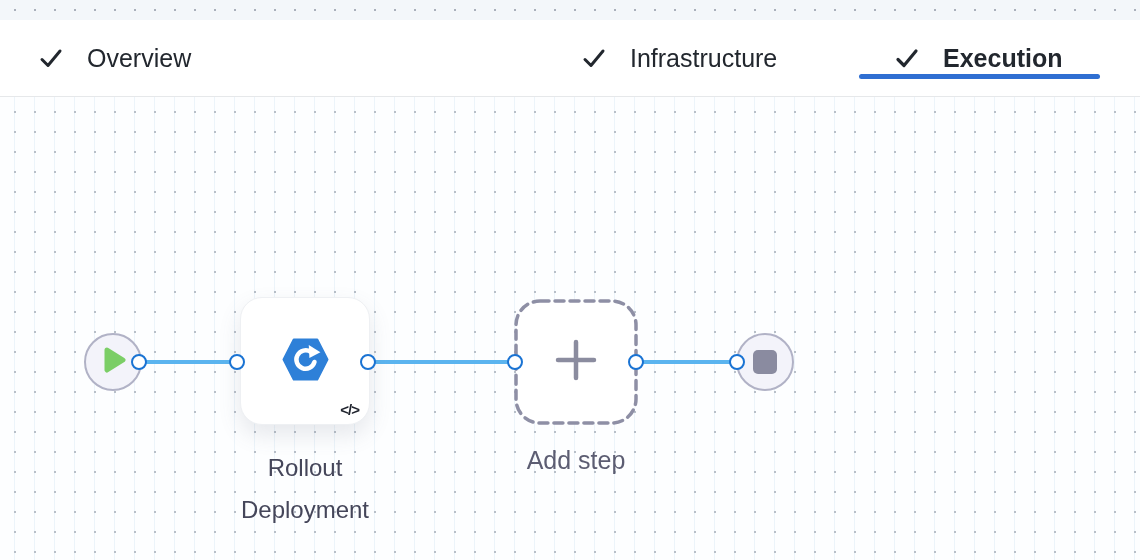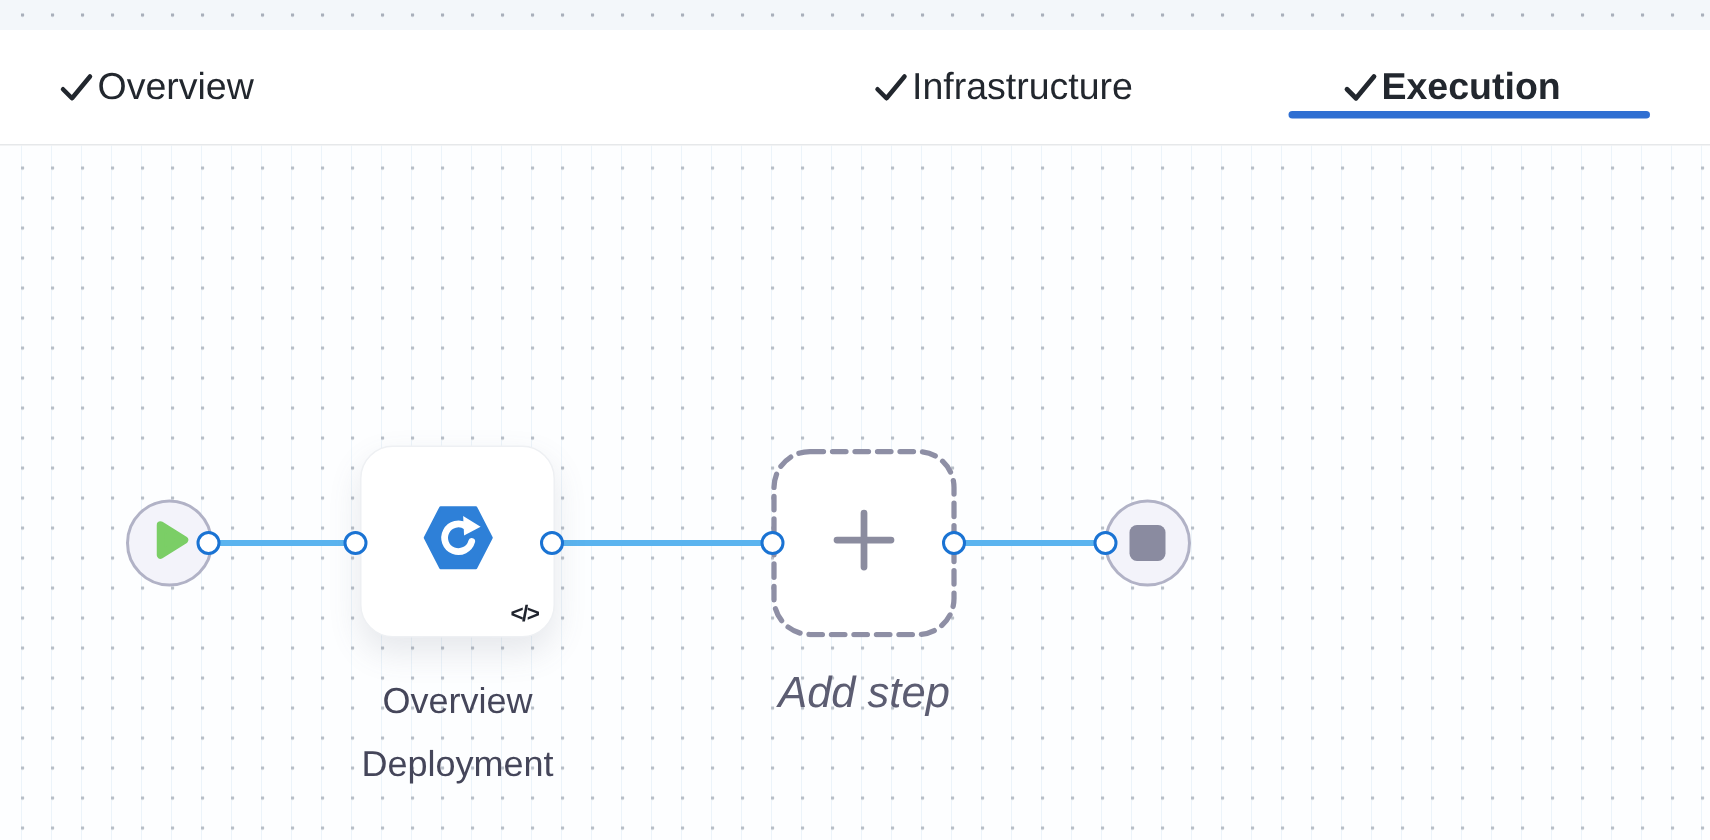--- a/index.html
+++ b/index.html
@@ -26,21 +26,21 @@
     background-image:radial-gradient(circle at 1px 1px,#a9b0bb 1.1px,rgba(0,0,0,0) 1.4px);
     background-size:20px 20px;background-position:14px 9px;
     z-index:3;
   }
   
   .tabbar{
     position:absolute;left:0;top:20px;width:1140px;height:76px;
     background:#ffffff;border-bottom:1px solid #e6e8ea;z-index:2;
   }
   .tab{
-    position:absolute;top:0;height:76px;display:flex;align-items:center;gap:0;
+    position:absolute;top:0;height:76px;display:flex;align-items:center;gap:22px;
     color:#22272e;font-size:25px;cursor:pointer;white-space:nowrap;
   }
   .tab svg{display:block;}
   .tab.active{font-weight:700;}
   .tab-underline{
     position:absolute;left:859px;top:74px;width:241px;height:5px;
     background:#2f6fd2;border-radius:3px;z-index:4;
   }
   
   .edge{
@@ -71,21 +71,21 @@
     display:flex;align-items:center;justify-content:center;
   }
   .add-step-node svg.frame{position:absolute;inset:0;}
   .node-label{
     position:absolute;text-align:center;z-index:2;
   }
   .label-rollout{
     left:205px;top:447px;width:200px;font-size:24px;line-height:42px;color:#45465a;
   }
   .label-addstep{
-    left:496px;top:446px;width:160px;font-size:29px;color:#5c5d72;font-style:italic;
+    left:496px;top:446px;width:160px;font-size:25px;color:#5c5d72;
   }
 </style>
 </head>
 <body>
 
 <div class="canvas"></div>
 
 <div class="top-strip"></div>
 
 <div class="tabbar">
@@ -154,14 +154,14 @@
     <svg width="42" height="42" viewBox="0 0 42 42">
       <path d="M21 3 V39 M3 21 H39" stroke="#8b8c9f" stroke-width="4.5" stroke-linecap="round"></path>
     </svg>
   </span>
 </div>
 
 <div class="terminal-node" style="left:736px">
   <span class="stop-square"></span>
 </div>
 
-<div class="node-label label-rollout">Overview Deployment</div>
+<div class="node-label label-rollout">Rollout Deployment</div>
 <div class="node-label label-addstep">Add step</div>
 
 </body></html>

